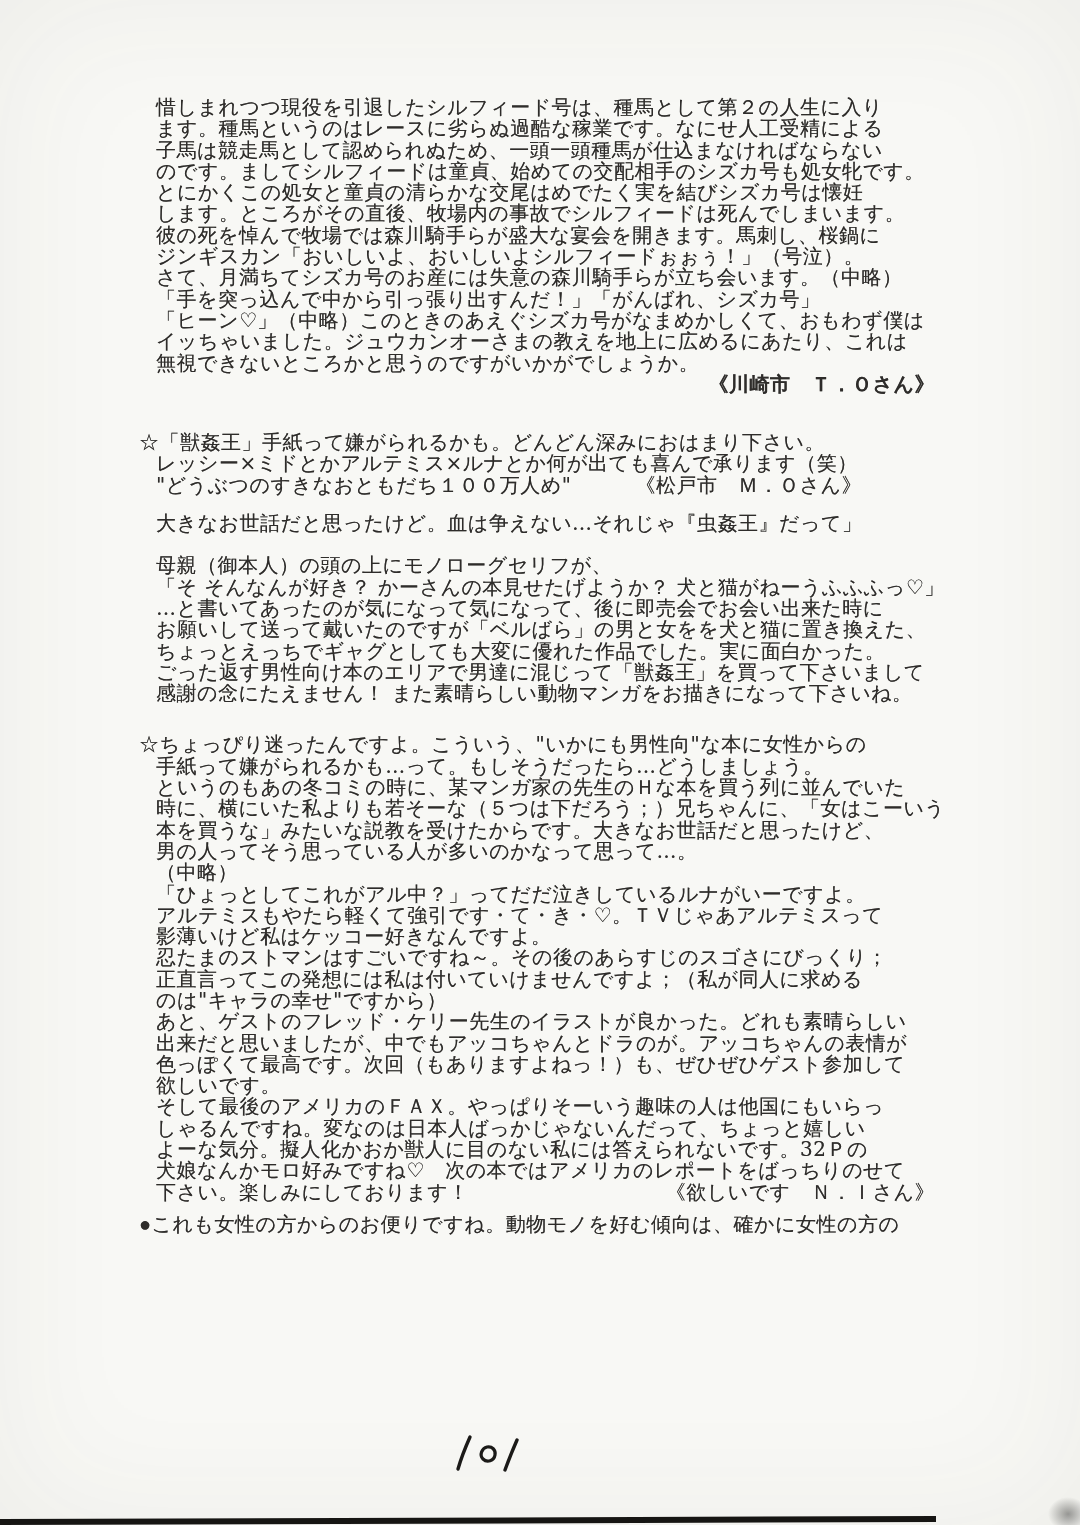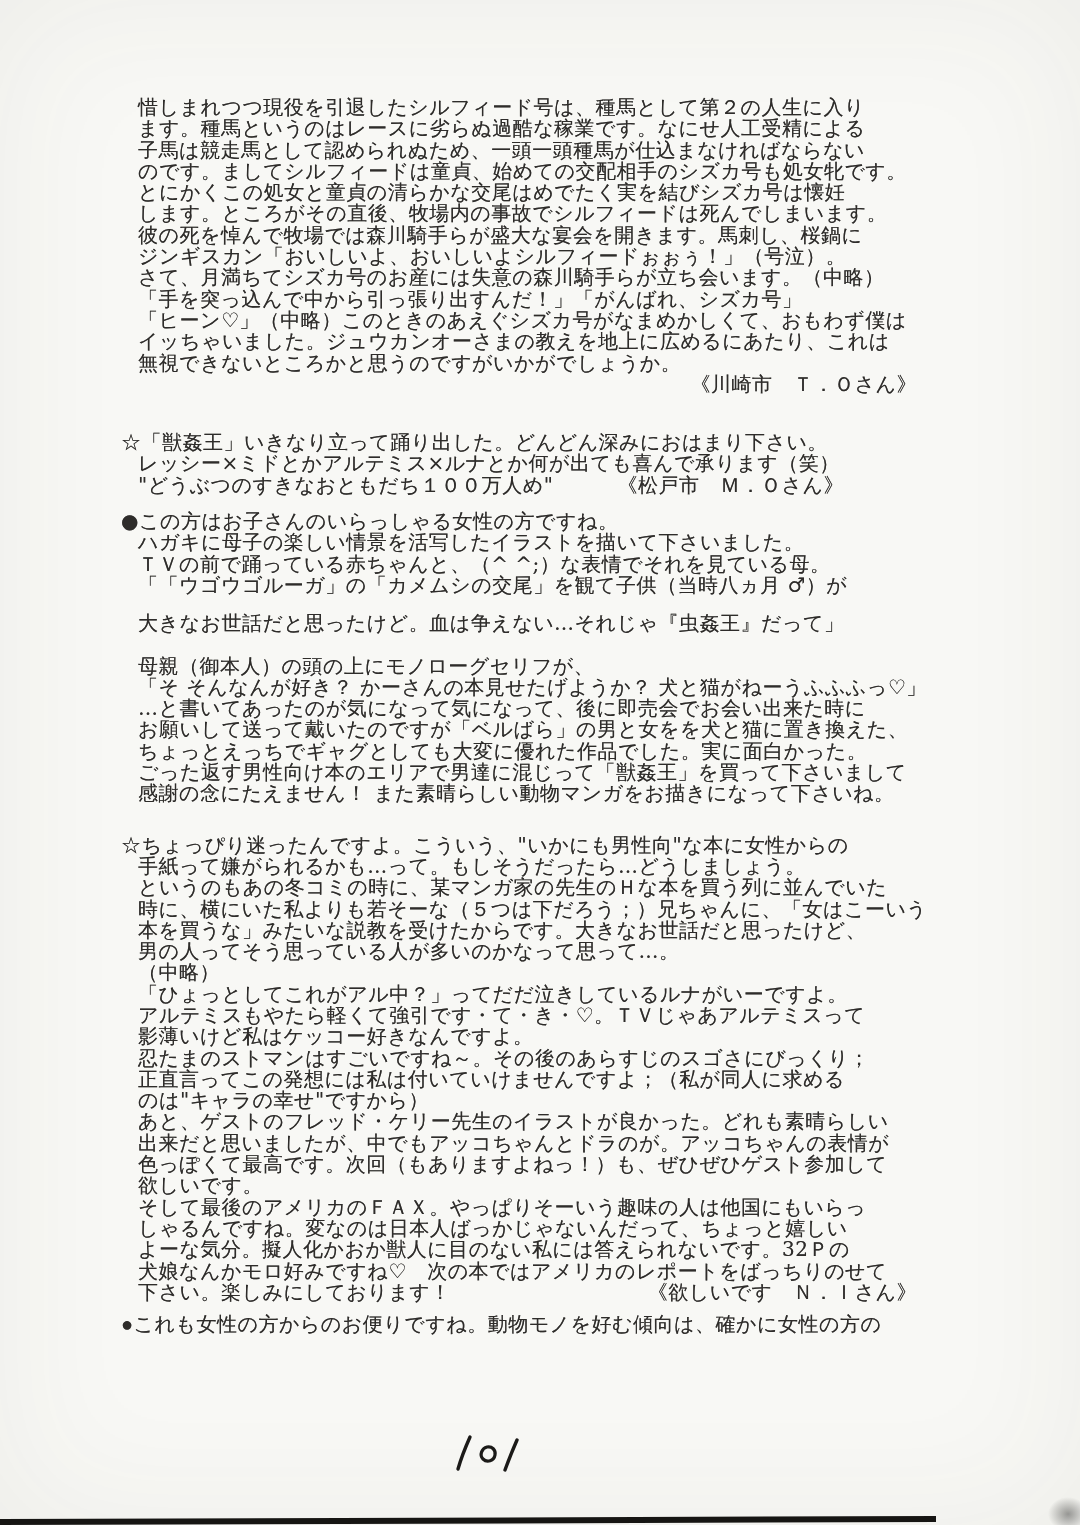--- a/index.html
+++ b/index.html
@@ -16,21 +16,21 @@
     color: #2e2c2a;
   }
   .vignette {
     position: absolute;
     inset: 0;
     pointer-events: none;
     box-shadow: inset 0 0 140px rgba(60,60,55,0.06);
   }
   main.letters-column {
     position: absolute;
-    left: 121px;
+    left: 139px;
     top: 97px;
     width: 822px;
   }
   .block { margin: 0; }
   p.lines, p.closing-row, p.highlight-line, p.attribution {
     margin: 0;
     font-size: 20px;
     line-height: 21.3px;
     letter-spacing: 0.5px;
     text-shadow: 0 0 0.5px rgba(20,20,20,0.55);
@@ -38,20 +38,21 @@
   p.lines {
     white-space: pre-line;
     padding-left: 17px;
     text-indent: 0;
   }
   p.lines.with-marker { text-indent: -17px; }
   .marker { display: inline; }
   p.attribution {
     text-align: right;
     padding-right: 26px;
+    font-weight: bold;
   }
   p.highlight-line {
     padding-left: 17px;
     margin-top: 17px;
     margin-bottom: 21px;
   }
   .gothic-bold {
     font-family: "DejaVu Sans", "Liberation Sans", sans-serif;
     font-weight: 400;
   }
@@ -119,33 +120,29 @@
 さて、月満ちてシズカ号のお産には失意の森川騎手らが立ち会います。（中略）
 「手を突っ込んで中から引っ張り出すんだ！」「がんばれ、シズカ号」
 「ヒーン♡」（中略）このときのあえぐシズカ号がなまめかしくて、おもわず僕は
 イッちゃいました。ジュウカンオーさまの教えを地上に広めるにあたり、これは
 無視できないところかと思うのですがいかがでしょうか。</p>
     <p class="attribution">《川崎市　Ｔ．Ｏさん》</p>
   </section>
 
 
   <section class="block" id="block-letter-2">
-    <p class="lines with-marker"><span class="marker">☆</span><span>「獣姦王」いきなり立って踊り出した。どんどん深みにおはまり下さい。
+    <p class="lines with-marker"><span class="marker">☆</span><span>「獣姦王」手紙って嫌がられるかも。どんどん深みにおはまり下さい。
 レッシー×ミドとかアルテミス×ルナとか何が出ても喜んで承ります（笑）</span></p>
     <p class="closing-row gap">
         <span>"どうぶつのすきなおともだち１００万人め"</span>
         <span class="attr">《松戸市　Ｍ．Ｏさん》</span>
       </p>
   </section>
 
   <section class="block" id="block-letter-3">
-    <p class="lines with-marker"><span class="marker">●</span><span>この方はお子さんのいらっしゃる女性の方ですね。
-ハガキに母子の楽しい情景を活写したイラストを描いて下さいました。
-ＴＶの前で踊っている赤ちゃんと、（^ ^;）な表情でそれを見ている母。
-「「ウゴウゴルーガ」の「カメムシの交尾」を観て子供（当時八ヵ月 ♂）が</span></p>
     <p class="highlight-line"><span>大きなお世話だと思ったけど。血は争えない…</span><strong class="gothic-bold">それじゃ『虫姦王』だって</strong><span>」</span></p>
     <p class="lines">母親（御本人）の頭の上にモノローグセリフが、
 「そ そんなんが好き？ かーさんの本見せたげようか？ 犬と猫がねーうふふふっ♡」
 …と書いてあったのが気になって気になって、後に即売会でお会い出来た時に
 お願いして送って戴いたのですが「ベルばら」の男と女をを犬と猫に置き換えた、
 ちょっとえっちでギャグとしても大変に優れた作品でした。実に面白かった。
 ごった返す男性向け本のエリアで男達に混じって「獣姦王」を買って下さいまして
 感謝の念にたえません！ また素晴らしい動物マンガをお描きになって下さいね。</p>
   </section>
 

